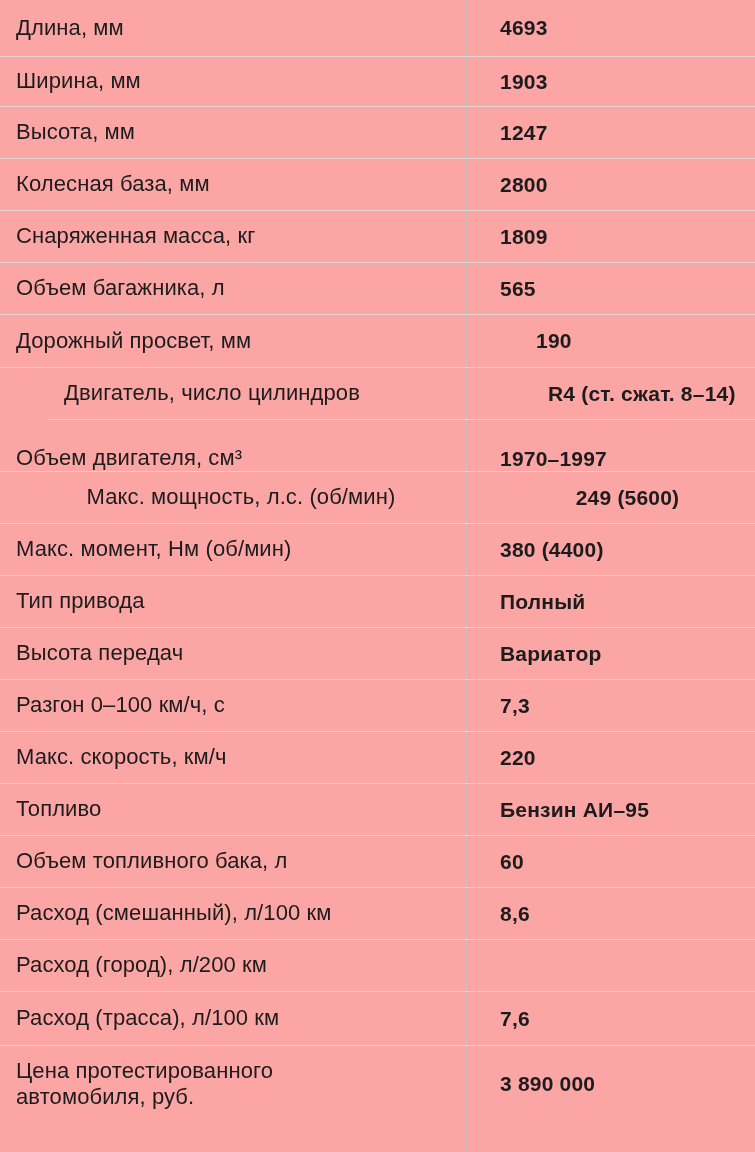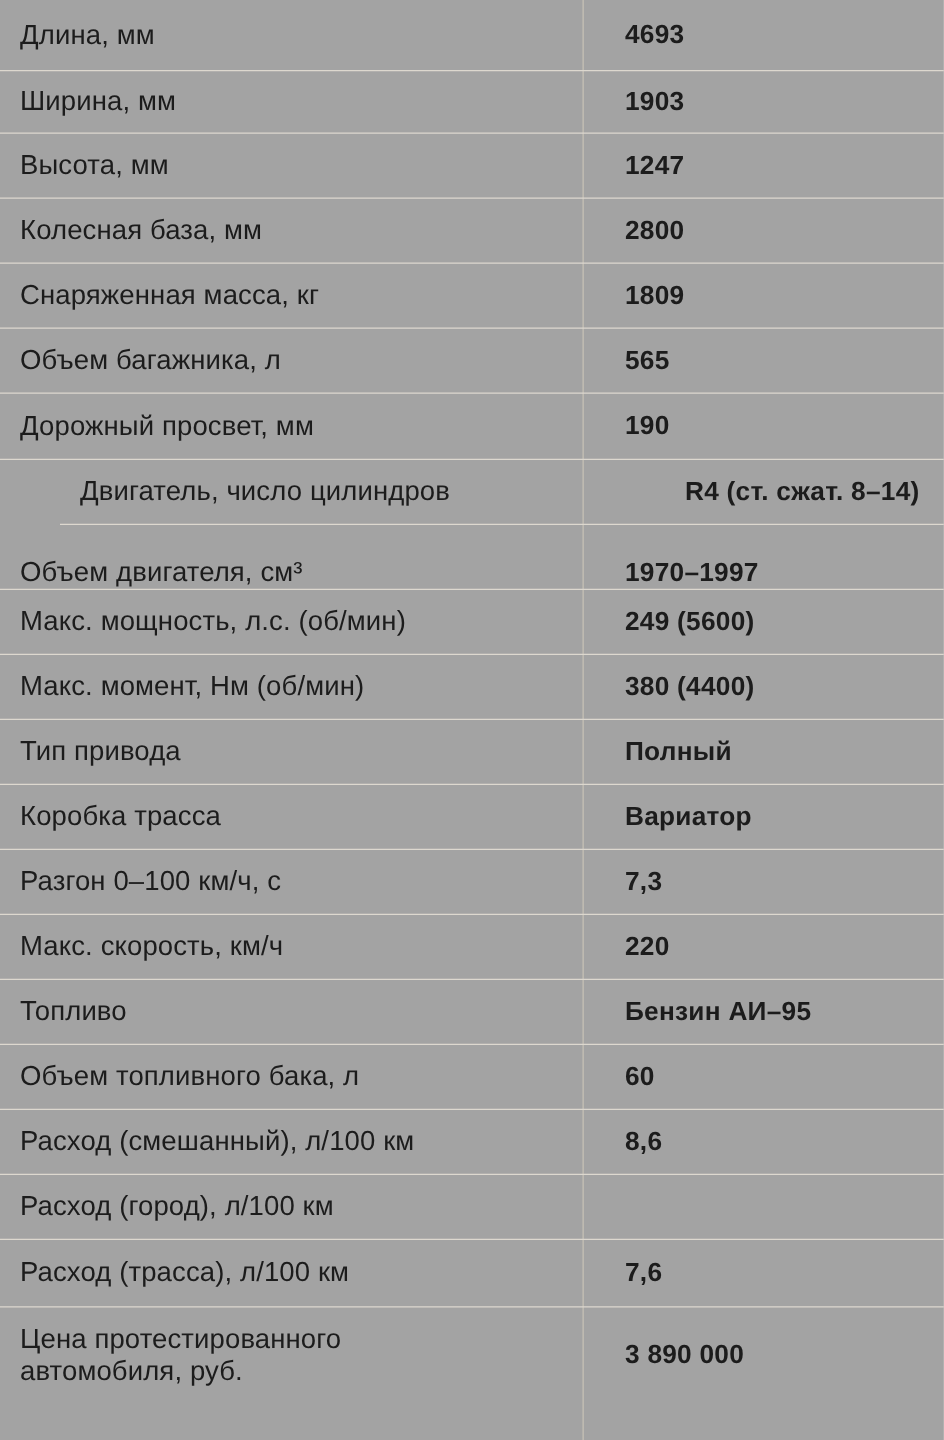--- a/index.html
+++ b/index.html
@@ -10,21 +10,21 @@
     width: 755px;
     height: 1152px;
     background: #f5f2ec;
     font-family: "Liberation Sans", sans-serif;
     overflow: hidden;
   }
   #spec-table {
     position: relative;
     width: 755px;
     height: 1152px;
-    background: #a3a3a3;
+    background: #fca5a5;
     box-sizing: border-box;
     display: flex;
     flex-direction: column;
   }
   
   #spec-table::before {
     content: "";
     position: absolute;
     top: 0;
     bottom: 0;
@@ -94,52 +94,52 @@
   <div class="row" style="flex-basis:52px;">
     <div class="label">Снаряженная масса, кг</div>
     <div class="value">1809</div>
   </div>
 
   <div class="row" style="flex-basis:52px;">
     <div class="label">Объем багажника, л</div>
     <div class="value">565</div>
   </div>
 
-  <div class="row" style="flex-basis:53px;">
+  <div class="row" style="flex-basis:53px;gap:36px;">
     <div class="label">Дорожный просвет, мм</div>
     <div class="value">190</div>
   </div>
 
   <div class="row" style="flex-basis:52px;margin-left:48px;">
     <div class="label">Двигатель, число цилиндров</div>
     <div class="value">R4 (ст. сжат. 8–14)</div>
   </div>
 
   <div class="row" style="flex-basis:52px;align-items:flex-end;">
     <div class="label"><span>Объем двигателя, см³</span></div>
     <div class="value">1970–1997</div>
   </div>
 
-  <div class="row" style="flex-basis:52px;">
+  <div class="row" style="flex-basis:52px;text-align:center;">
     <div class="label">Макс. мощность, л.с. (об/мин)</div>
     <div class="value">249 (5600)</div>
   </div>
 
   <div class="row" style="flex-basis:52px;">
     <div class="label">Макс. момент, Нм (об/мин)</div>
     <div class="value">380 (4400)</div>
   </div>
 
   <div class="row" style="flex-basis:52px;">
     <div class="label">Тип привода</div>
     <div class="value">Полный</div>
   </div>
 
   <div class="row" style="flex-basis:52px;">
-    <div class="label">Коробка трасса</div>
+    <div class="label">Высота передач</div>
     <div class="value">Вариатор</div>
   </div>
 
   <div class="row" style="flex-basis:52px;padding-left:16px;">
     <div class="label">Разгон 0–100 км/ч, с</div>
     <div class="value">7,3</div>
   </div>
 
   <div class="row" style="flex-basis:52px;">
     <div class="label">Макс. скорость, км/ч</div>
@@ -155,21 +155,21 @@
     <div class="label">Объем топливного бака, л</div>
     <div class="value">60</div>
   </div>
 
   <div class="row" style="flex-basis:52px;">
     <div class="label">Расход (смешанный), л/100 км</div>
     <div class="value">8,6</div>
   </div>
 
   <div class="row" style="flex-basis:52px;">
-    <div class="label">Расход (город), л/100 км</div>
+    <div class="label">Расход (город), л/200 км</div>
   </div>
 
   <div class="row" style="flex-basis:54px;">
     <div class="label">Расход (трасса), л/100 км</div>
     <div class="value">7,6</div>
   </div>
 
   <div class="row two-line" style="flex-basis:76px;">
     <div class="label">Цена протестированного
 автомобиля, руб.</div>

